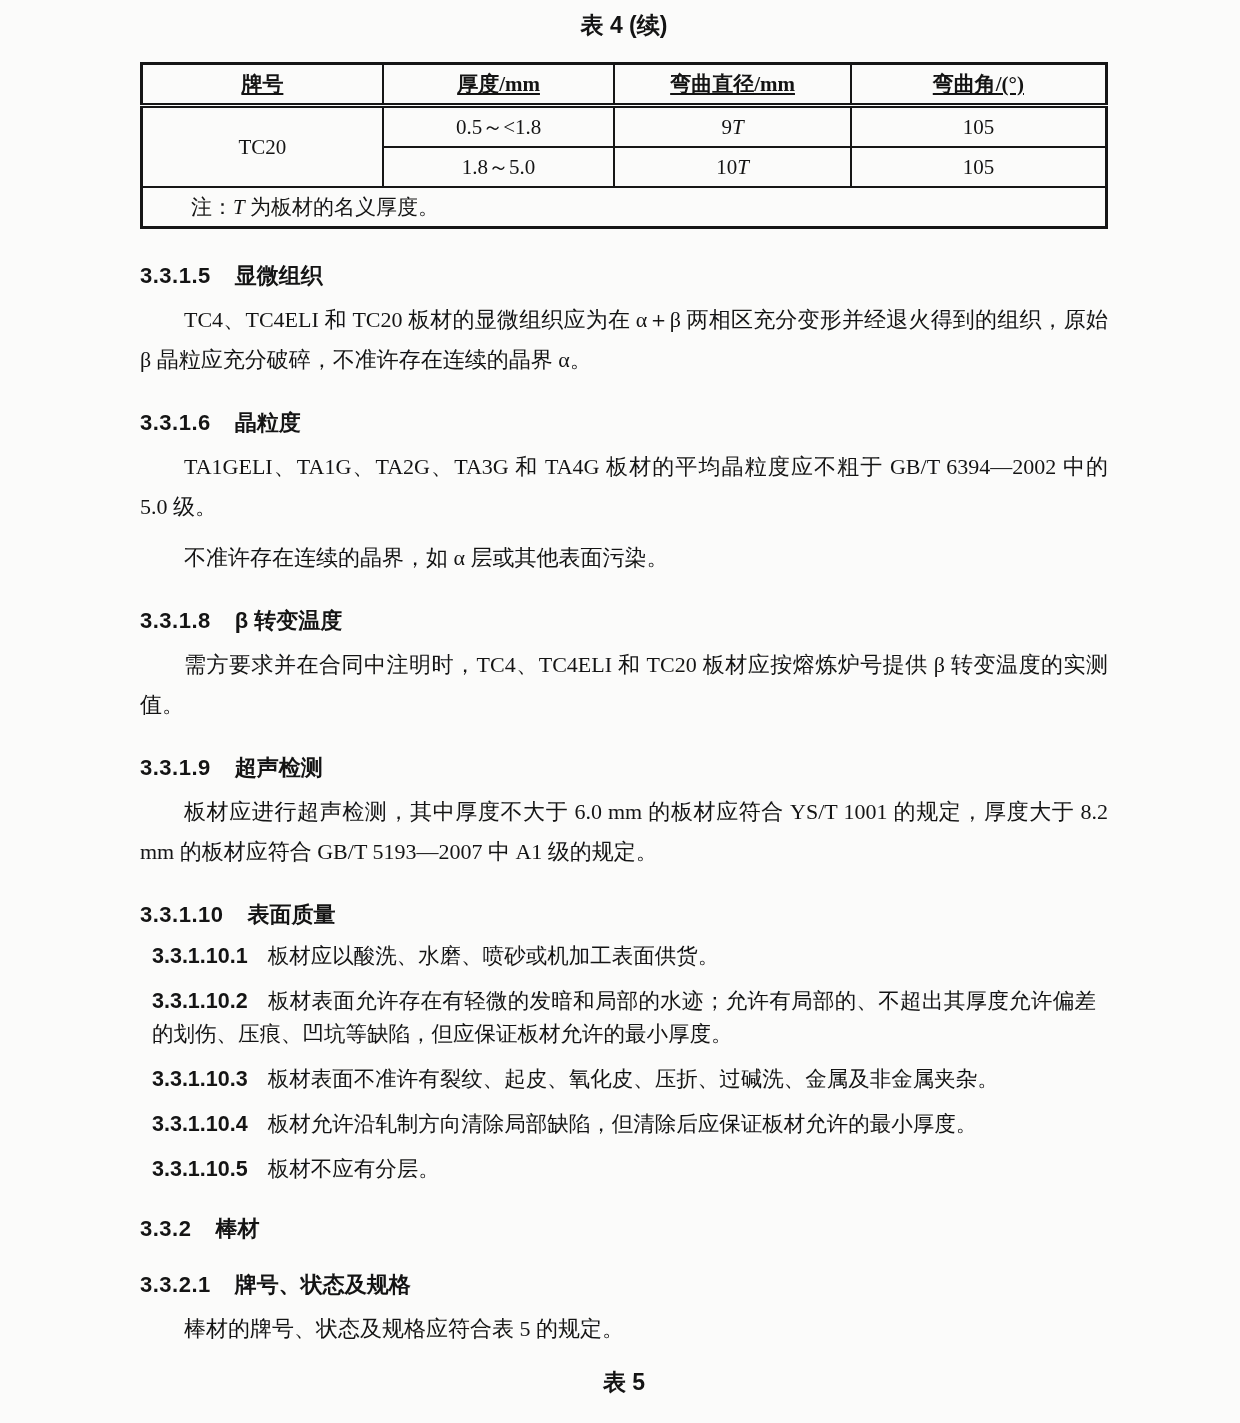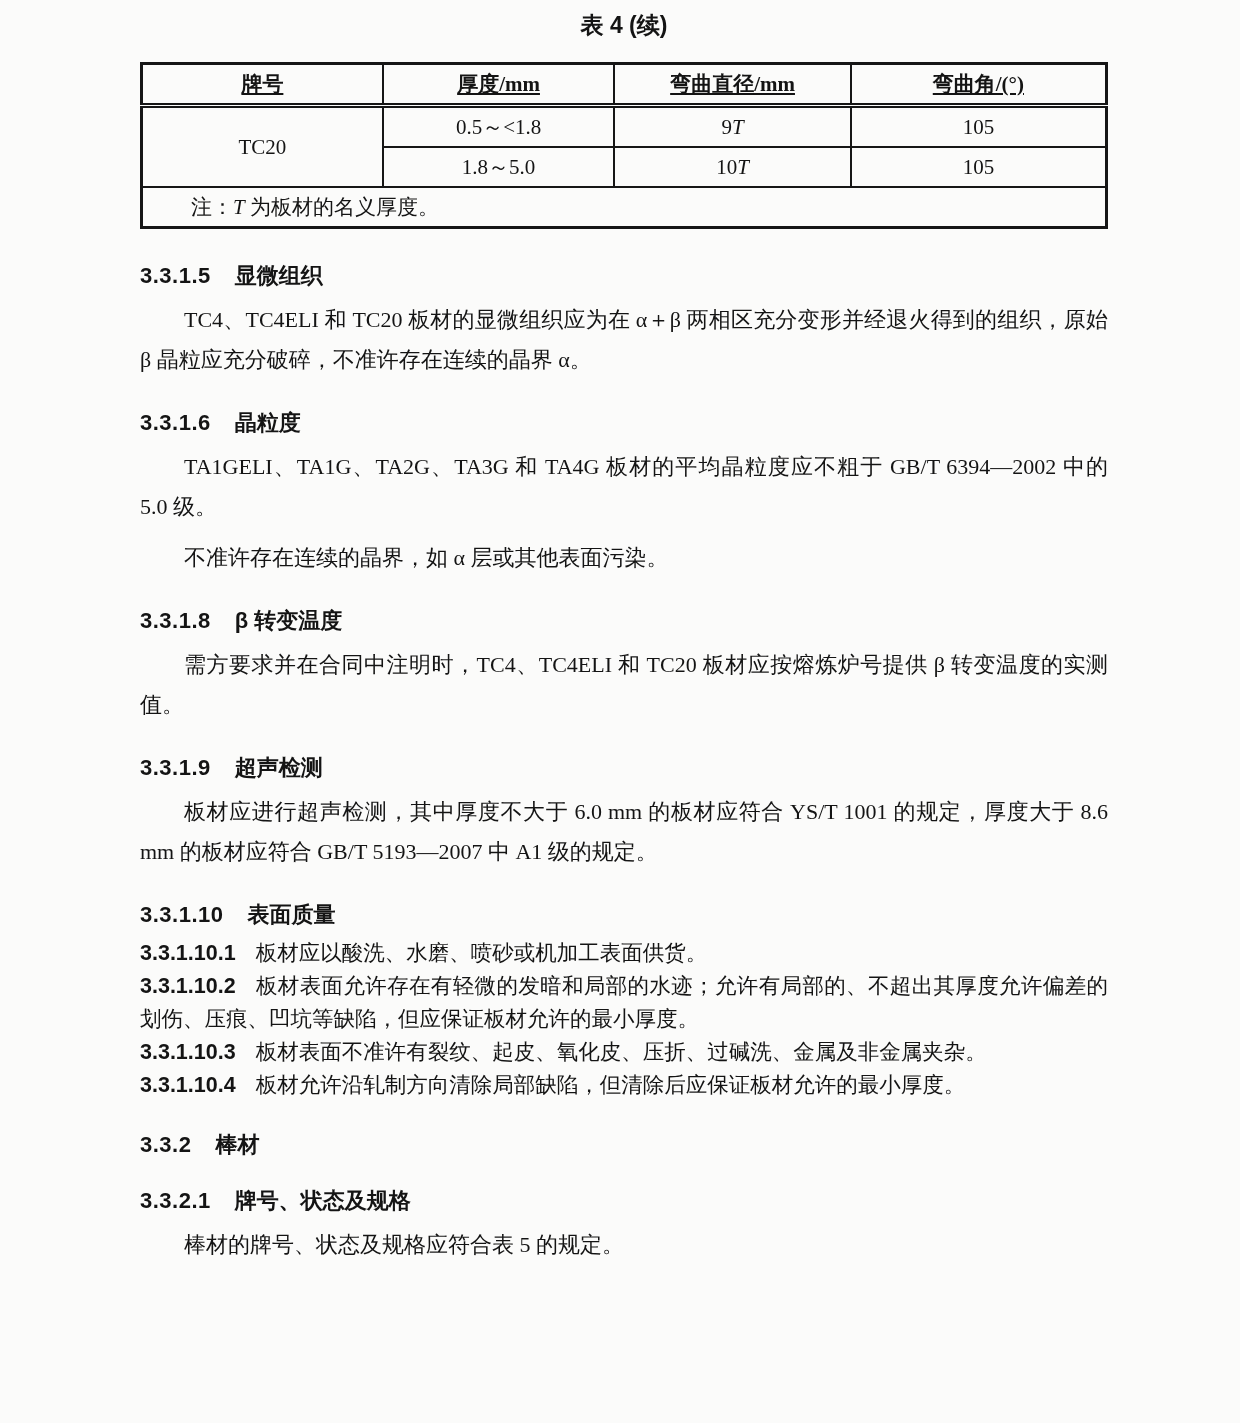--- a/index.html
+++ b/index.html
@@ -72,21 +72,21 @@
     margin: 11px 0 0;
     text-indent: 2em;
     text-align: justify;
   }
 
   
   .clauses { margin-top: 9px; }
   .clause {
     font-size: 21.5px;
     line-height: 33px;
-    margin: 0;
+    margin: 12px;
     text-align: justify;
   }
   .clause .clause-num {
     font-family: "Liberation Sans", "DejaVu Sans", sans-serif;
     font-weight: 700;
     margin-right: 20px;
     white-space: nowrap;
   }
 </style>
 </head>
@@ -142,35 +142,37 @@
   <p class="body-para">不准许存在连续的晶界，如 α 层或其他表面污染。</p>
 
   <div class="section-heading">
     <span class="sec-num">3.3.1.8</span><span>β 转变温度</span>
   </div>
   <p class="body-para">需方要求并在合同中注明时，TC4、TC4ELI 和 TC20 板材应按熔炼炉号提供 β 转变温度的实测值。</p>
 
   <div class="section-heading">
     <span class="sec-num">3.3.1.9</span><span>超声检测</span>
   </div>
-  <p class="body-para">板材应进行超声检测，其中厚度不大于 6.0 mm 的板材应符合 YS/T 1001 的规定，厚度大于 8.6 mm 的板材应符合 GB/T 5193—2007 中 A1 级的规定。</p>
+  <p class="body-para">板材应进行超声检测，其中厚度不大于 6.0 mm 的板材应符合 YS/T 1001 的规定，厚度大于 8.2 mm 的板材应符合 GB/T 5193—2007 中 A1 级的规定。</p>
 
   <div class="section-heading">
     <span class="sec-num">3.3.1.10</span><span>表面质量</span>
   </div>
   <div class="clauses">
     <p class="clause"><span class="clause-num">3.3.1.10.1</span><span>板材应以酸洗、水磨、喷砂或机加工表面供货。</span></p>
     <p class="clause"><span class="clause-num">3.3.1.10.2</span><span>板材表面允许存在有轻微的发暗和局部的水迹；允许有局部的、不超出其厚度允许偏差的划伤、压痕、凹坑等缺陷，但应保证板材允许的最小厚度。</span></p>
     <p class="clause"><span class="clause-num">3.3.1.10.3</span><span>板材表面不准许有裂纹、起皮、氧化皮、压折、过碱洗、金属及非金属夹杂。</span></p>
     <p class="clause"><span class="clause-num">3.3.1.10.4</span><span>板材允许沿轧制方向清除局部缺陷，但清除后应保证板材允许的最小厚度。</span></p>
+    <p class="clause"><span class="clause-num">3.3.1.10.5</span><span>板材不应有分层。</span></p>
   </div>
 
   <div class="section-heading">
     <span class="sec-num">3.3.2</span><span>棒材</span>
   </div>
 
   <div class="section-heading">
     <span class="sec-num">3.3.2.1</span><span>牌号、状态及规格</span>
   </div>
   <p class="body-para">棒材的牌号、状态及规格应符合表 5 的规定。</p>
 
+  <div class="table-caption caption-t5">表 5</div>
 
 </div>
 
 </body></html>

